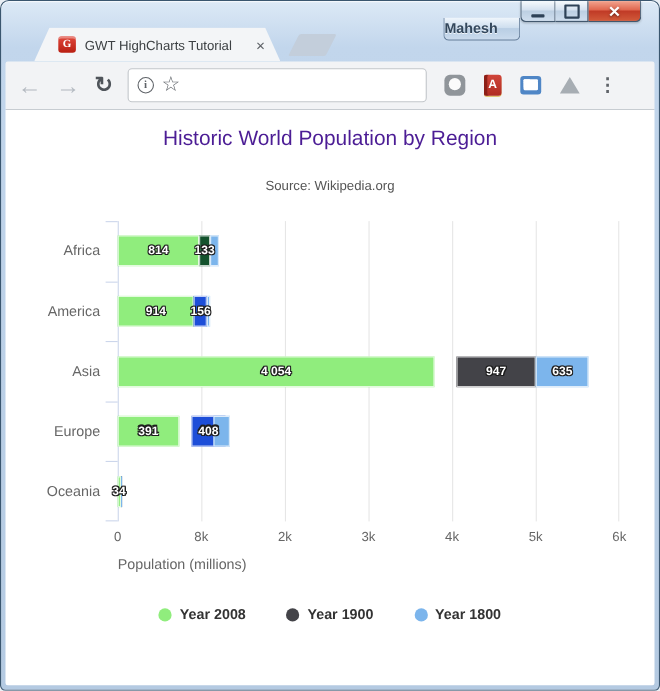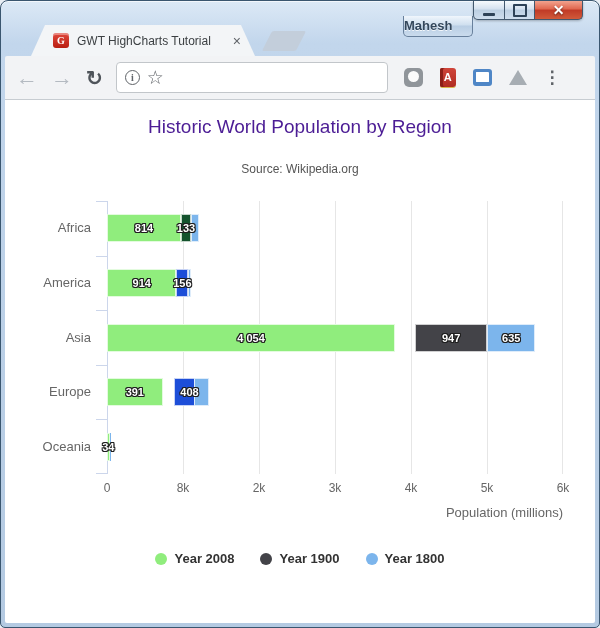--- a/index.html
+++ b/index.html
@@ -115,22 +115,22 @@
   .cat-label { position:absolute; right:calc(100% + 16px); font-size:13px; color:#666; white-space:nowrap; }
   .bar-row { position:absolute; left:0; height:28px; width:100%; }
   .bar-seg { position:absolute; top:0; height:28px; box-sizing:border-box; box-shadow:inset 0 0 0 1px rgba(255,255,255,.75); }
   .bar-label {
     position:absolute; top:50%; left:50%; transform:translate(-50%,-50%);
     font-size:11px; font-weight:bold; color:#fff; white-space:nowrap; z-index:2;
     text-shadow:-1px -1px 0 #1f1f1f, 0 -1px 0 #1f1f1f, 1px -1px 0 #1f1f1f, -1px 0 0 #1f1f1f,
                  1px 0 0 #1f1f1f, -1px 1px 0 #1f1f1f, 0 1px 0 #1f1f1f, 1px 1px 0 #1f1f1f;
   }
   .xtick { position:absolute; top:381px; transform:translateX(-50%); font-size:12px; color:#666; }
-  .axis-title { position:absolute; top:405px; left:102px; width:456px; text-align:right; font-size:13px; color:#666; }
-  .legend { position:absolute; top:451px; left:0; right:0; display:flex; justify-content:center; gap:26px; }
+  .axis-title { position:absolute; top:405px; left:102px; width:456px; text-align:left; font-size:13px; color:#666; }
+  .legend { position:absolute; top:451px; left:0; right:0; display:flex; justify-content:center; gap:37px; }
   .legend-item { display:flex; align-items:center; gap:7px; font-size:13px; font-weight:bold; color:#333; cursor:pointer; }
   .legend-dot { width:12px; height:12px; border-radius:50%; flex:0 0 auto; }
 </style>
 </head>
 <body>
 
 <div class="window">
 
   <div class="topchrome">
     <div class="profile-btn">Mahesh</div>

